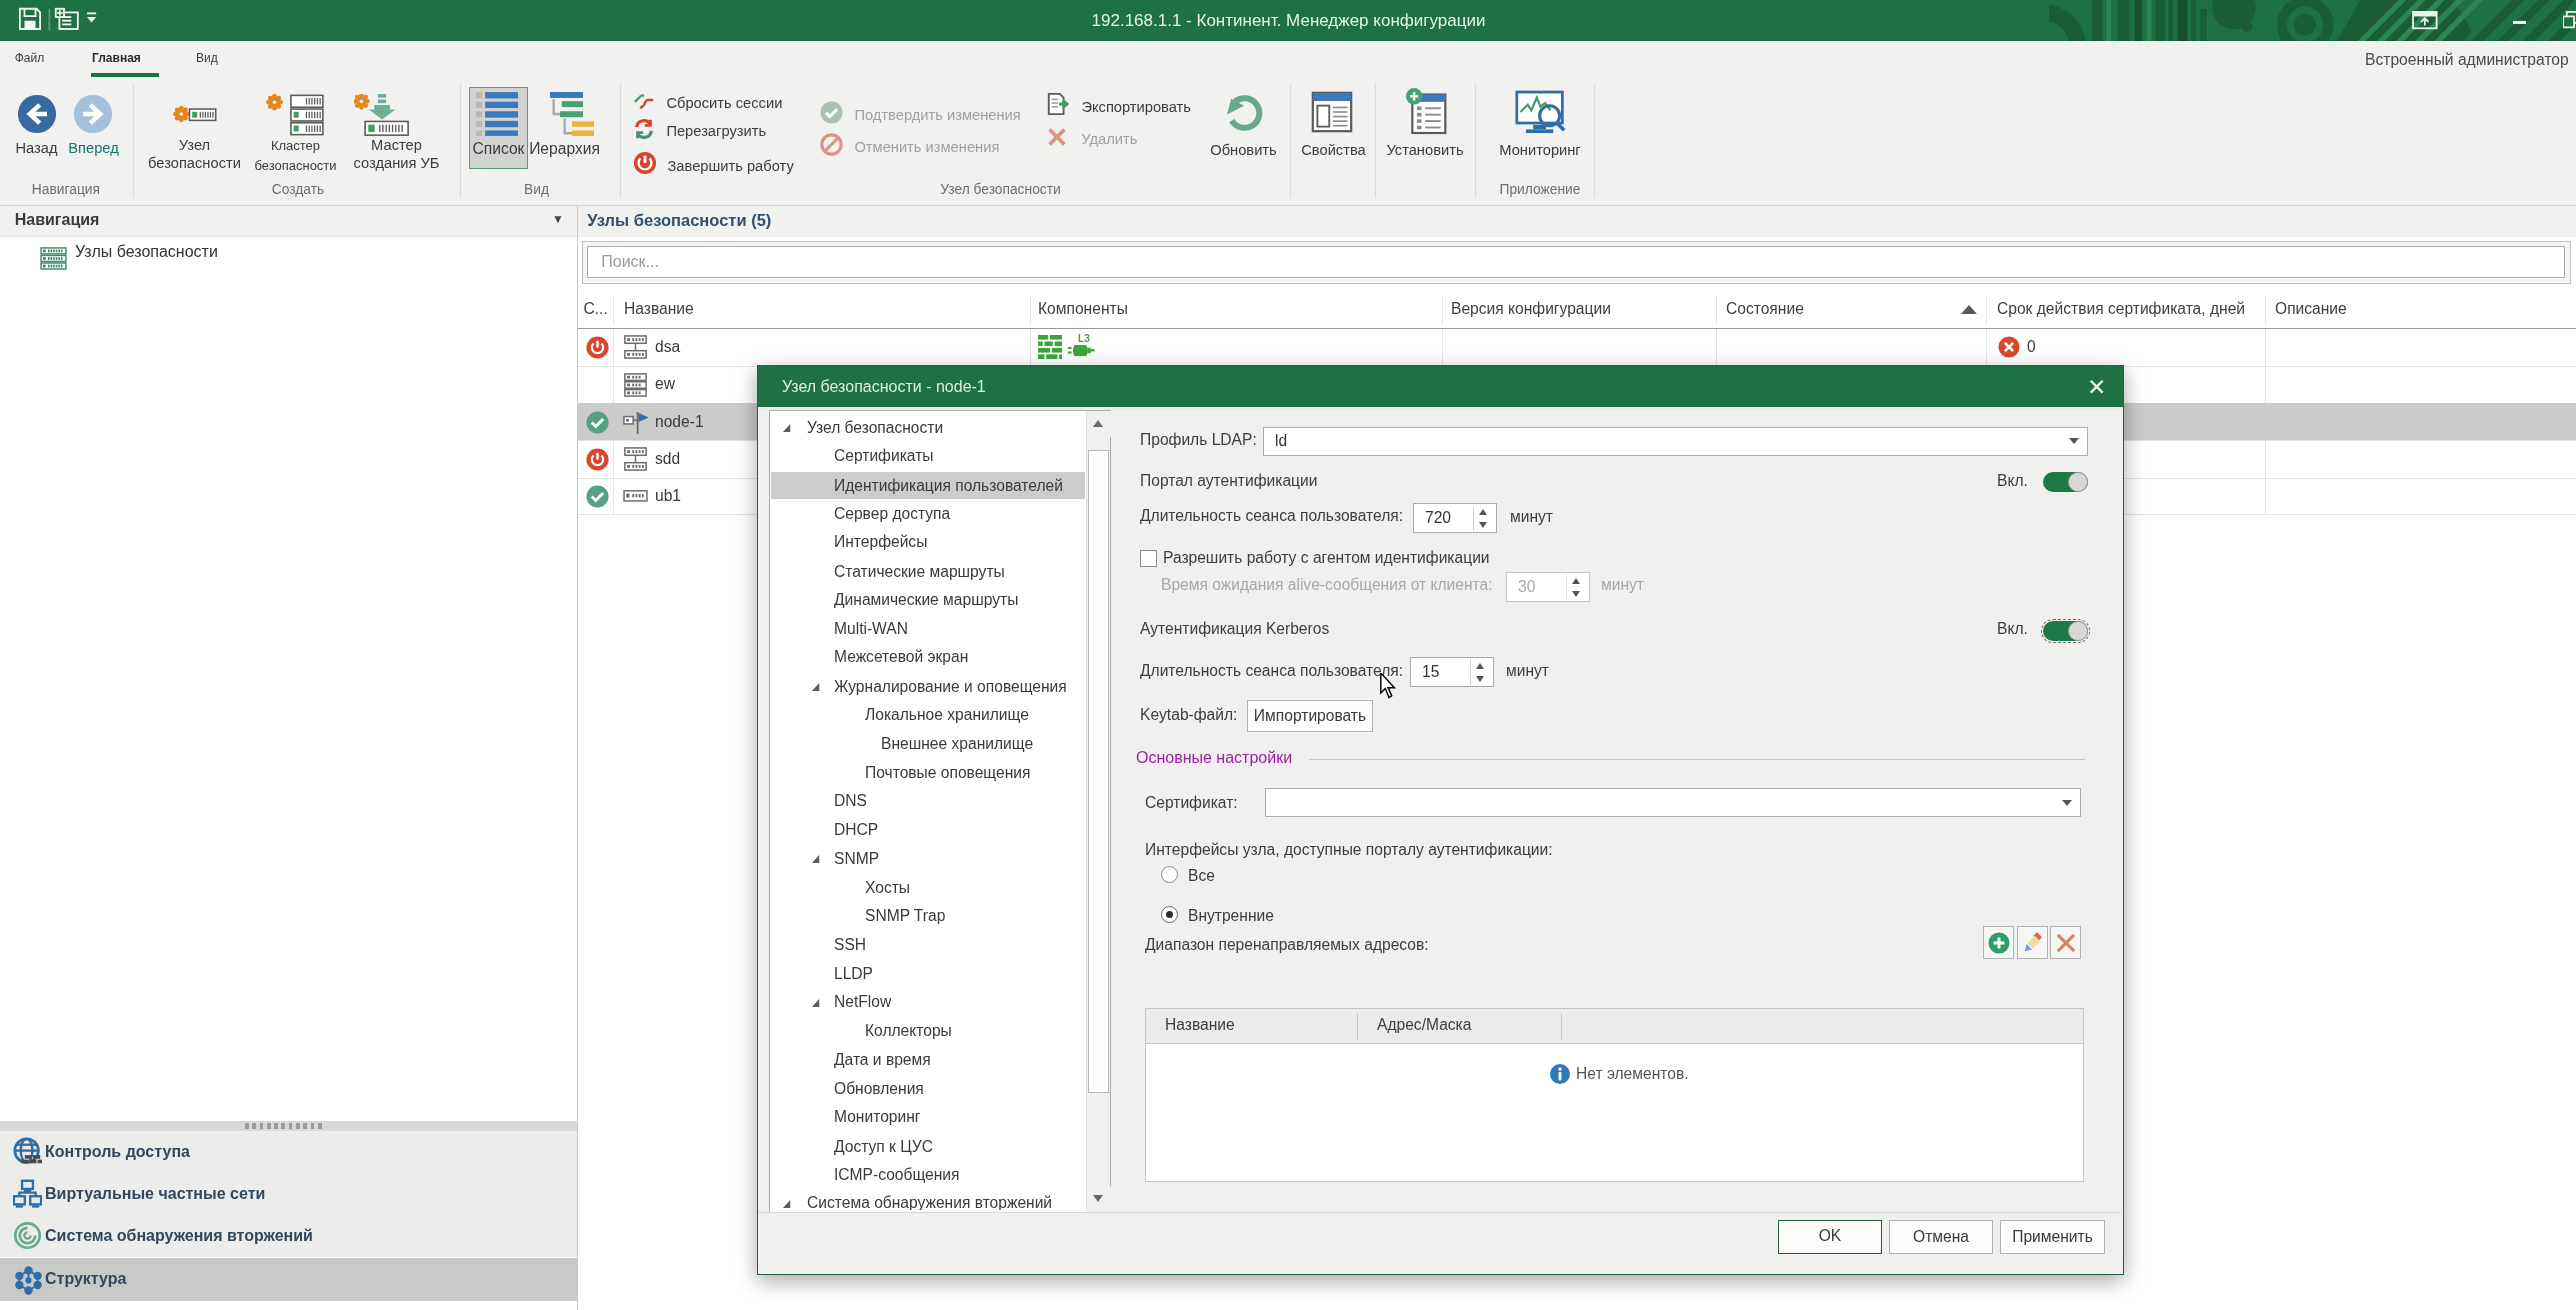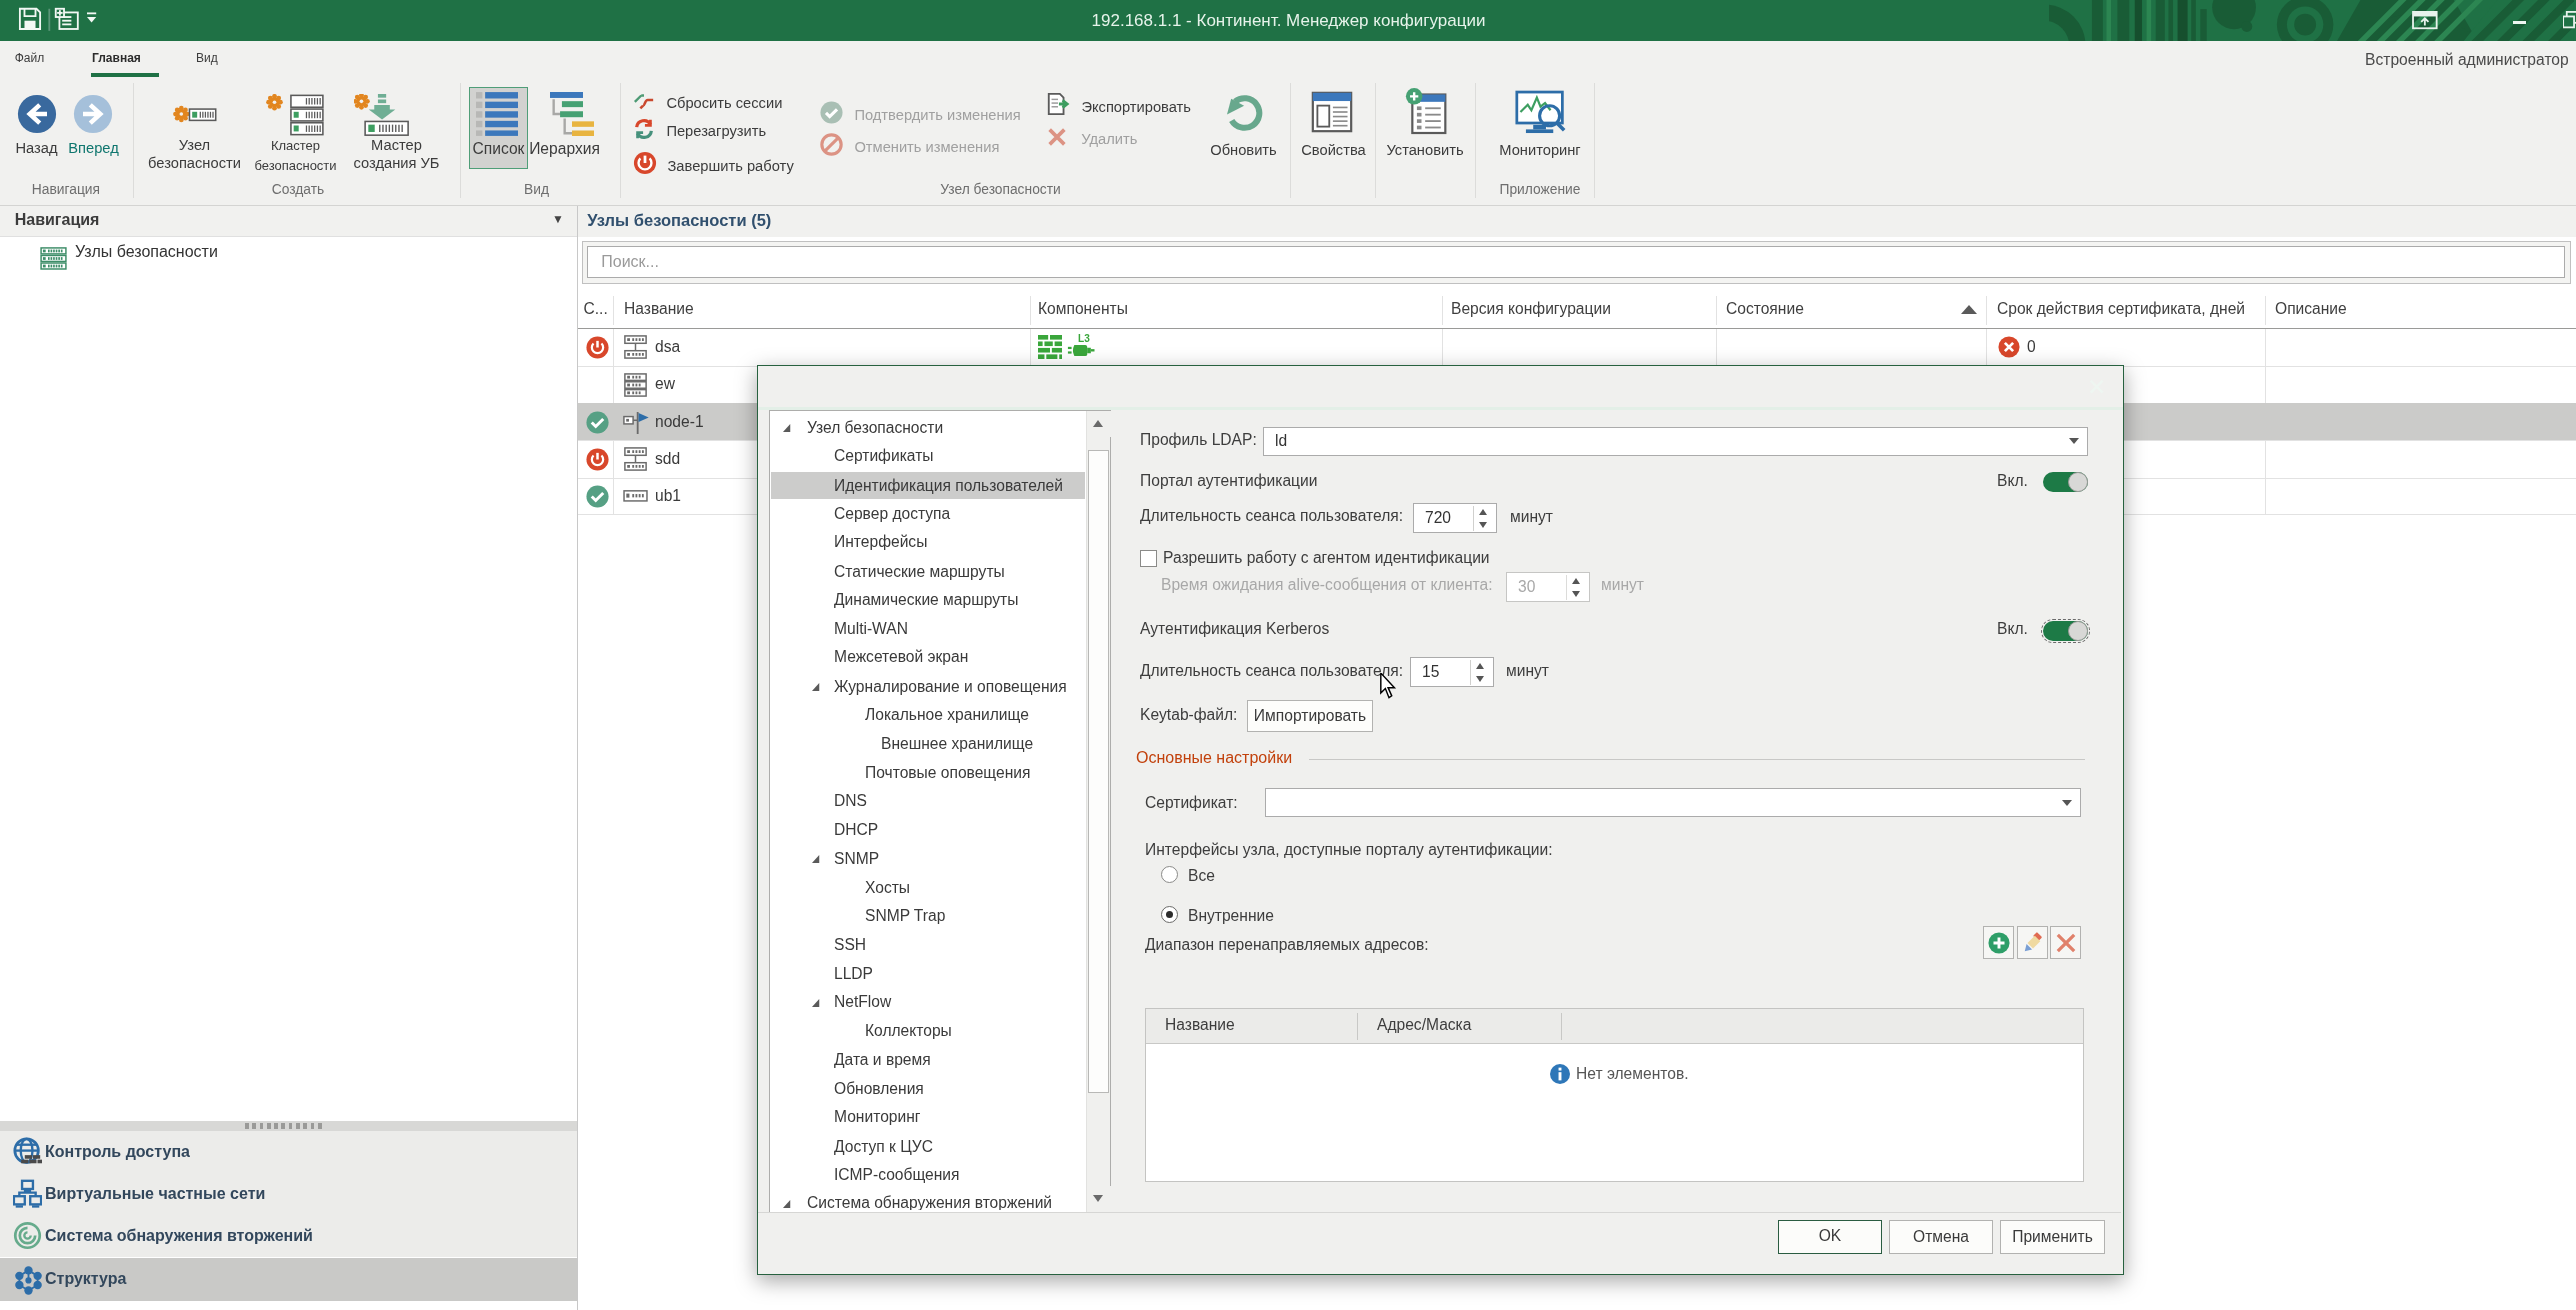--- a/index.html
+++ b/index.html
@@ -689,20 +689,21 @@
           <rect x="13.5" y="5.5" width="2" height="3.6"></rect>
           <rect x="17" y="5.5" width="2" height="3.6"></rect>
           <rect x="20.5" y="5.5" width="2" height="3.6"></rect>
         </g>
       </svg>
     <div class="cell-text" style="left:77px; top:158px;">ub1</div>
   </div>
 </div>
 
 <div class="abs" id="dialog">
+  <div id="dlg-title"><span style="margin-left:24px;">Узел безопасности - node-1</span></div>
   <svg style="position:absolute; left:1330px; top:12px;" width="17.4" height="17.4" viewBox="0 0 19 19">
       <path d="M3,3 L16,16 M16,3 L3,16" stroke="#eef6f1" stroke-width="2.6"></path>
     </svg>
   <div style="position:absolute; left:0; top:41px; width:100%; height:2.8px; background:#e3efe7;"></div>
 
   <div style="position:absolute; left:11px; top:44px; width:342px; height:803px; background:#fff; border:0.9px solid #adadab;"></div>
   <div id="treesel" style="position:absolute; left:13px; top:106px; width:314px; height:27px; background:#cccccb;"></div>
   <div id="tree">
     <svg class="tri" style="left:24px; top:57px;" width="9.2" height="10" viewBox="0 0 10 11">
         <path d="M9,1 L9,10 L1,10 Z" fill="#5a5a5a"></path>
@@ -809,21 +810,21 @@
     </div>
   </div>
   <div class="flabel" style="left:748px; top:296px;">минут</div>
   <svg style="position:absolute; left:621px; top:307px;" width="20" height="27.5" viewBox="0 0 22 30">
       <path d="M2,0 L2,22 L7,17 L11,27 L14,25 L10,16 L17,16 Z" fill="#fff" stroke="#000" stroke-width="1.6"></path>
     </svg>
 
   <div class="flabel" style="left:382px; top:340px;">Keytab-файл:</div>
   <div class="btn" style="left:489px; top:334px; width:126px; height:32px; line-height:30px; background:#fdfdfb;">Импортировать</div>
 
-  <div style="position:absolute; left:378px; top:383px; font-size:16px; color:#c2410c;">Основные настройки</div>
+  <div style="position:absolute; left:378px; top:383px; font-size:16px; color:#a21caf;">Основные настройки</div>
   <div style="position:absolute; left:551px; top:393px; width:776px; height:0.9px; background:#c8c8c6;"></div>
 
   <div class="flabel" style="left:387px; top:428px;">Сертификат:</div>
   <div class="combo" style="left:507px; top:422px; width:816px; height:29px;">
       <span class="arr"></span>
     </div>
 
   <div class="flabel" style="left:387px; top:475px;">Интерфейсы узла, доступные порталу аутентификации:</div>
 
   <div style="position:absolute; left:403px; top:500px; width:17.4px; height:17.4px; border-radius:50%; background:#fff; border:0.9px solid #8a8a88;"></div>

